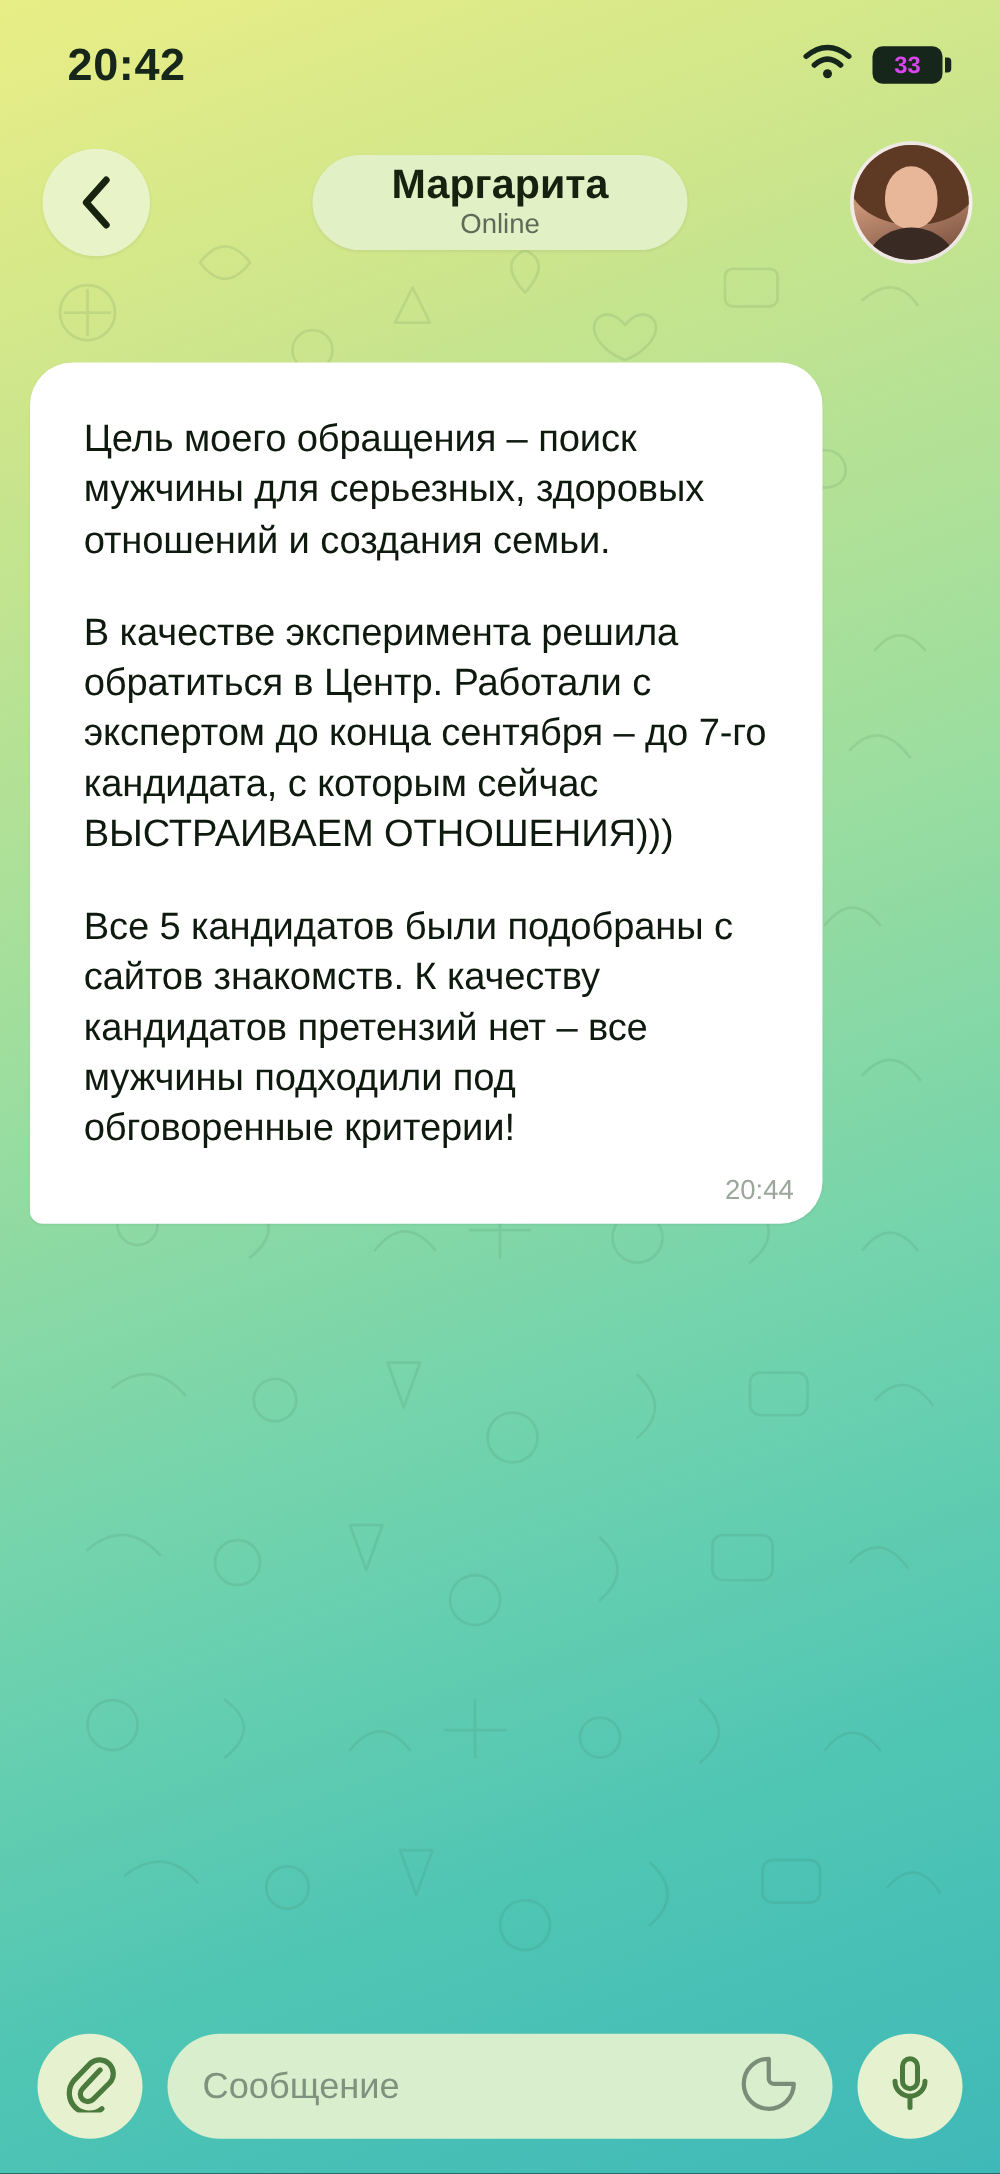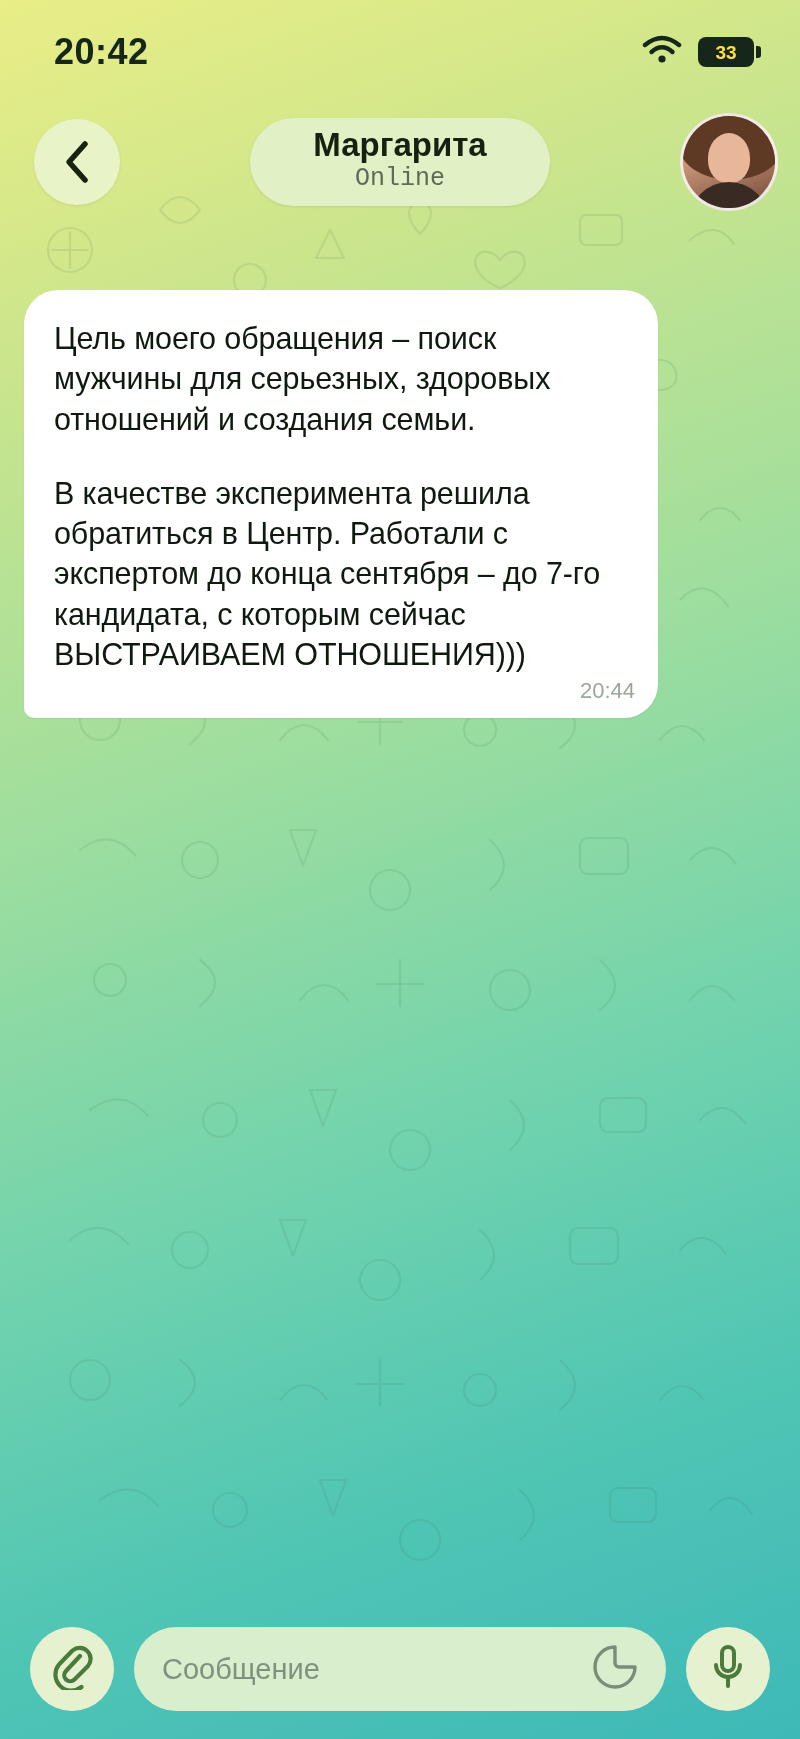--- a/index.html
+++ b/index.html
@@ -63,21 +63,21 @@
     content: "";
     position: absolute;
     right: -7px;
     top: 9px;
     width: 5px;
     height: 12px;
     border-radius: 0 3px 3px 0;
     background: #16261a;
   }
   .battery-text {
-    color: #fde047;
+    color: #d946ef;
     font-size: 19px;
     font-weight: bold;
     line-height: 1;
   }
 
   
   .header {
     position: relative;
     display: flex;
     align-items: center;
@@ -95,43 +95,42 @@
     align-items: center;
     justify-content: center;
     flex: 0 0 auto;
     box-shadow: 0 1px 3px rgba(0,0,0,0.08);
   }
   .back-btn svg { display: block; }
   .title-pill {
     flex: 0 1 auto;
     margin: 0 18px;
     min-width: 300px;
-    height: 88px;
+    height: 76px;
     border-radius: 44px;
     background: #e2f0c6;
     display: flex;
     flex-direction: column;
     align-items: center;
     justify-content: center;
     padding: 0 42px;
     box-sizing: border-box;
     box-shadow: 0 1px 3px rgba(0,0,0,0.08);
   }
   .title-name {
     font-size: 33px;
     font-weight: bold;
     color: #14220f;
     line-height: 1.05;
   }
   .title-status {
-    font-size: 25px;
+    font-size: 22px;
     color: #5d6b58;
     line-height: 1.3;
     margin-top: 0;
-    font-family: Liberation Mono, monospace;
   }
   .avatar {
     width: 92px;
     height: 92px;
     border-radius: 50%;
     flex: 0 0 auto;
     overflow: hidden;
     border: 3px solid rgba(255,255,255,0.85);
     background: linear-gradient(160deg, #8a5f4a 0%, #c99478 40%, #6e4836 100%);
     position: relative;
@@ -176,21 +175,21 @@
     background: #ffffff;
     border-radius: 34px;
     border-bottom-left-radius: 10px;
     max-width: 634px;
     padding: 28px 30px 18px 30px;
     box-sizing: border-box;
     position: relative;
     box-shadow: 0 1px 2px rgba(0,0,0,0.06);
   }
   .bubble p {
-    margin: 0;
+    margin: 13px;
     font-size: 30.5px;
     line-height: 1.32;
     color: #0f1a0f;
     letter-spacing: -0.1px;
   }
   .bubble p + p { margin-top: 34px; }
   .msg-time {
     position: absolute;
     right: 23px;
     bottom: 14px;
@@ -365,20 +364,21 @@
       <div class="face"></div>
       <div class="body"></div>
     </div>
   </div>
 
   <div class="chat">
     <div class="bubble">
       <div class="bubble-body">
         <p>Цель моего обращения – поиск мужчины для серьезных, здоровых отношений и создания семьи.</p>
         <p>В качестве эксперимента решила обратиться в Центр. Работали с экспертом до конца сентября – до 7-го кандидата, с которым сейчас ВЫСТРАИВАЕМ ОТНОШЕНИЯ)))</p>
+        <p>Все 5 кандидатов были подобраны с сайтов знакомств. К качеству кандидатов претензий нет – все мужчины подходили под обговоренные критерии!</p>
       </div>
       <div class="msg-time">20:44</div>
     </div>
   </div>
 
   <div class="composer">
     <div class="round-btn">
       <span>
         <svg width="42" height="46" viewBox="0 0 42 46">
           <path d="M29 12 L15 27 a6 6 0 0 0 8.5 8.5 L37 22 a11 11 0 0 0 -15.5 -15.5 L8 20.5 a16 16 0 0 0 22.5 22.5" fill="none" stroke="#4b7a3d" stroke-width="4.2" stroke-linecap="round" stroke-linejoin="round"></path>

